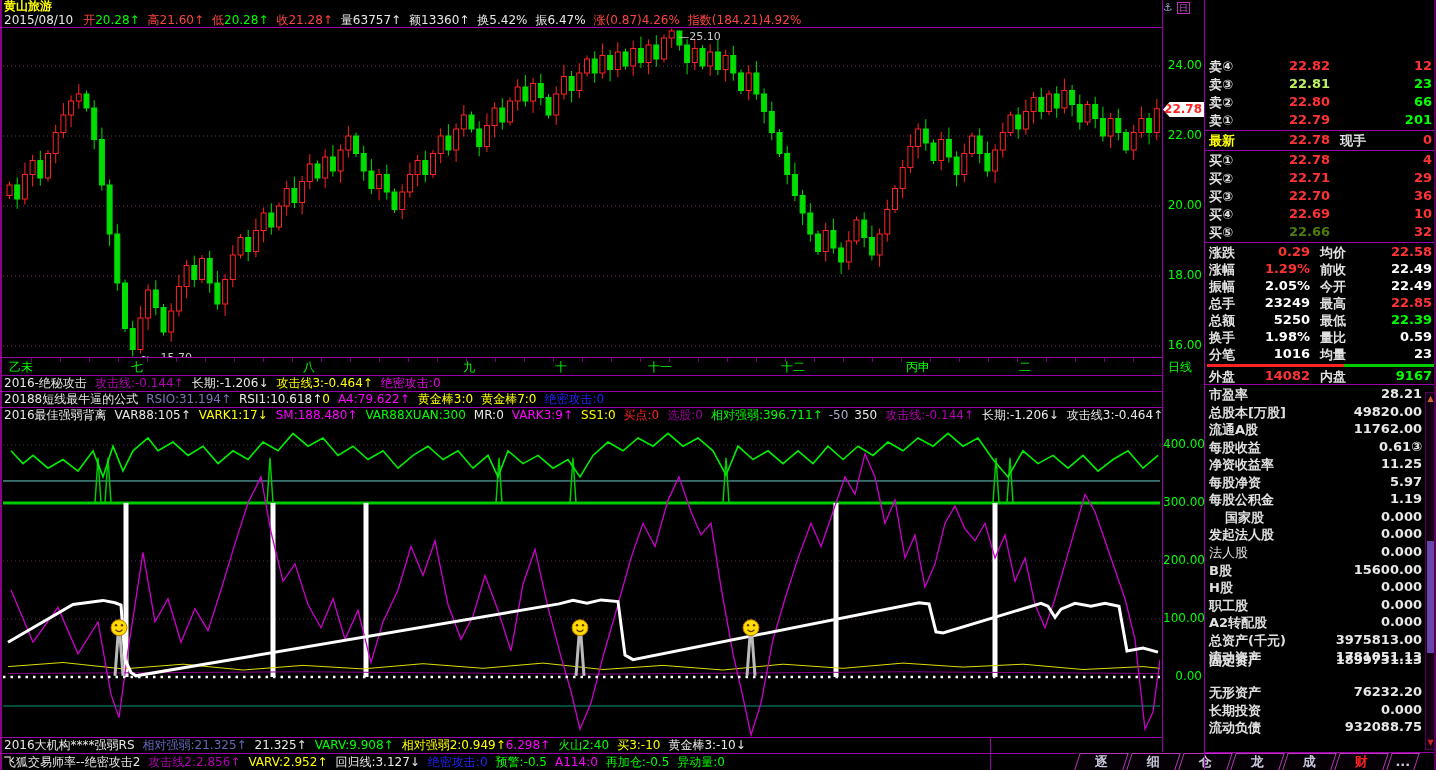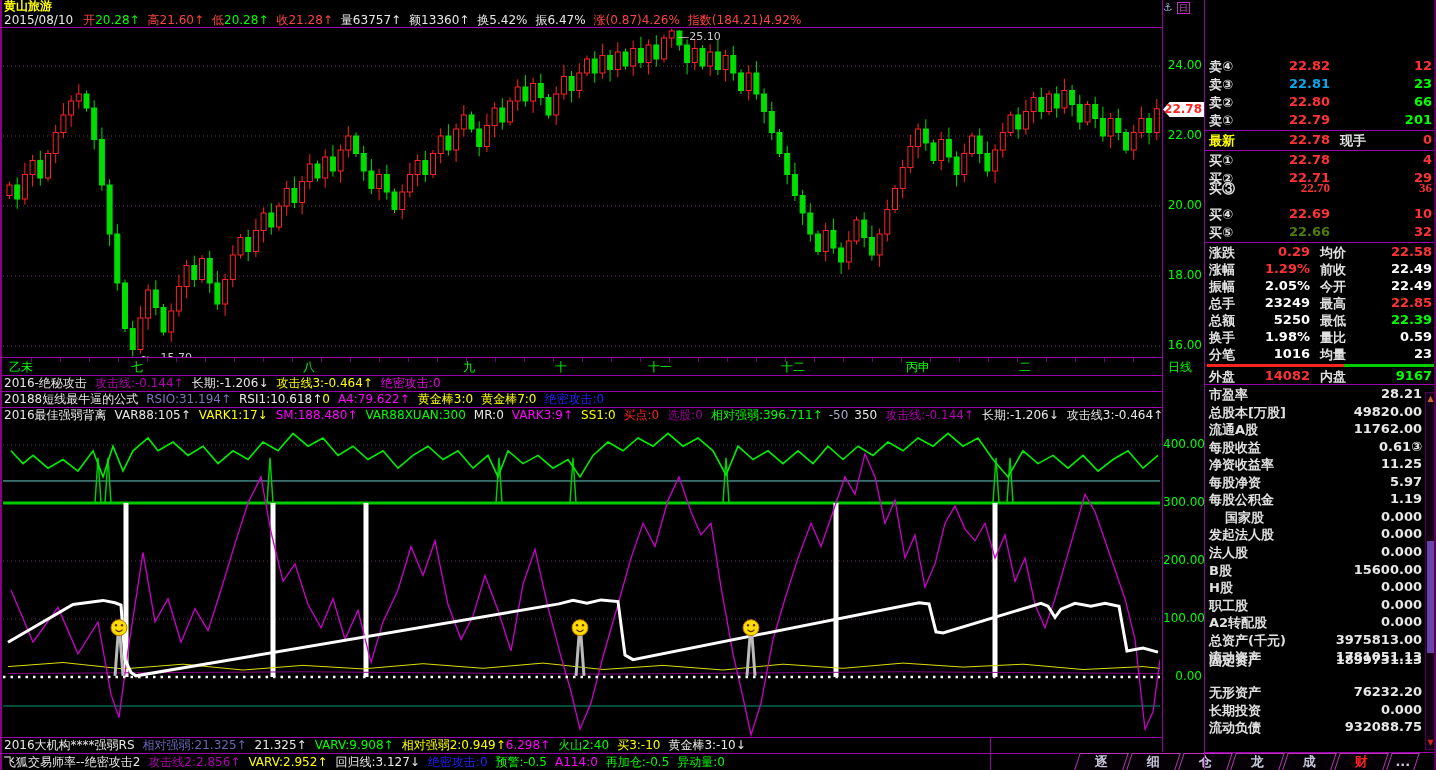--- a/index.html
+++ b/index.html
@@ -500,21 +500,21 @@
       <div class="thumb"></div>
       <span class="dn">▼</span>
     </div>
   <div class="sbrow" style="top: 58px; height: 18px;">
         <span class="sl">卖④</span>
         <span class="sp" style="color: rgb(255, 51, 51);">22.82</span>
         <span class="sv" style="color: rgb(255, 51, 51);">12</span>
       </div>
       <div class="sbrow" style="top: 76px; height: 18px;">
         <span class="sl">卖③</span>
-        <span class="sp" style="color: #0ea5e9;">22.81</span>
+        <span class="sp" style="color: #bef264;">22.81</span>
         <span class="sv" style="color: rgb(0, 255, 0);">23</span>
       </div>
       <div class="sbrow" style="top: 94px; height: 18px;">
         <span class="sl">卖②</span>
         <span class="sp" style="color: rgb(255, 51, 51);">22.80</span>
         <span class="sv" style="color: rgb(0, 255, 0);">66</span>
       </div>
       <div class="sbrow" style="top: 112px; height: 18px;">
         <span class="sl">卖①</span>
         <span class="sp" style="color: rgb(255, 51, 51);">22.79</span>
@@ -531,21 +531,21 @@
       <div class="sbrow" style="top: 152px; height: 18px;">
         <span class="sl">买①</span>
         <span class="sp" style="color: rgb(255, 51, 51);">22.78</span>
         <span class="sv" style="color: rgb(255, 51, 51);">4</span>
       </div>
       <div class="sbrow" style="top: 170px; height: 18px;">
         <span class="sl">买②</span>
         <span class="sp" style="color: rgb(255, 51, 51);">22.71</span>
         <span class="sv" style="color: rgb(255, 51, 51);">29</span>
       </div>
-      <div class="sbrow" style="top: 180px; height: 18px; font-family: Liberation Serif, serif;">
+      <div class="sbrow" style="top: 188px; height: 18px;">
         <span class="sl">买③</span>
         <span class="sp" style="color: rgb(255, 51, 51);">22.70</span>
         <span class="sv" style="color: rgb(255, 51, 51);">36</span>
       </div>
       <div class="sbrow" style="top: 206px; height: 18px;">
         <span class="sl">买④</span>
         <span class="sp" style="color: rgb(255, 51, 51);">22.69</span>
         <span class="sv" style="color: rgb(255, 51, 51);">10</span>
       </div>
       <div class="sbrow" style="top: 224px; height: 18px;">
@@ -633,21 +633,21 @@
       </div>
       <div class="sbrow" style="top: 508.85px; height: 17px;">
         <span class="sl" style="font-weight: bold; padding-left: 16px;">国家股</span>
         <span class="sv" style="right: 14px;">0.000</span>
       </div>
       <div class="sbrow" style="top: 526.4px; height: 17px;">
         <span class="sl" style="font-weight: bold;">发起法人股</span>
         <span class="sv" style="right: 14px;">0.000</span>
       </div>
       <div class="sbrow" style="top: 543.95px; height: 17px;">
-        <span class="sl" style="font-weight: bold; text-align: right;">法人股</span>
+        <span class="sl" style="font-weight: normal; text-align: right;">法人股</span>
         <span class="sv" style="right: 14px;">0.000</span>
       </div>
       <div class="sbrow" style="top: 561.5px; height: 17px;">
         <span class="sl" style="font-weight: bold;">B股</span>
         <span class="sv" style="right: 14px;">15600.00</span>
       </div>
       <div class="sbrow" style="top: 579.05px; height: 17px;">
         <span class="sl" style="font-weight: bold;">H股</span>
         <span class="sv" style="right: 14px;">0.000</span>
       </div>

